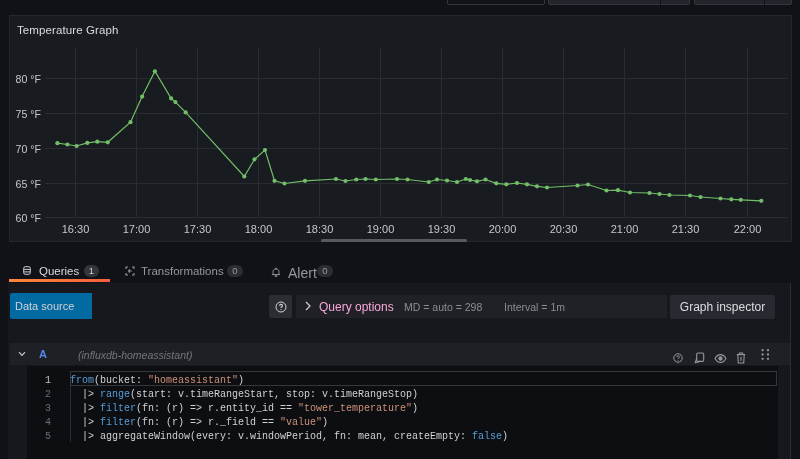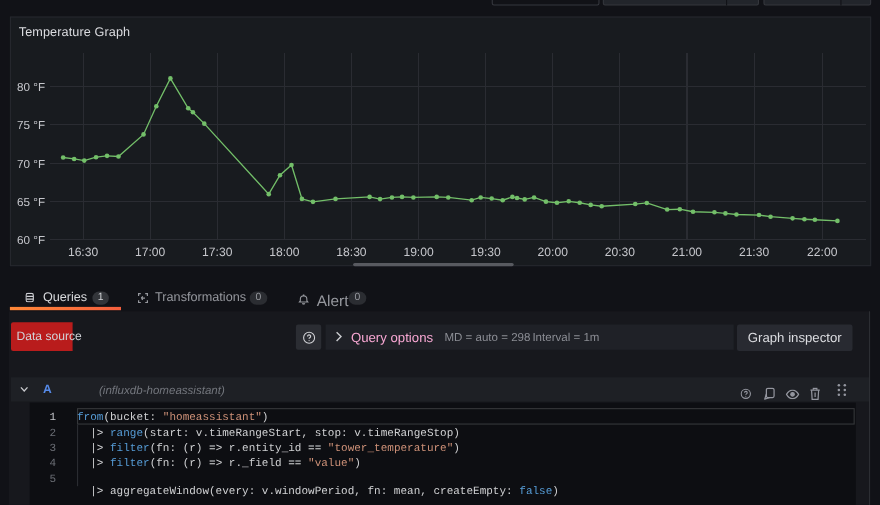--- a/index.html
+++ b/index.html
@@ -142,44 +142,44 @@
   <svg class="abs" style="left:271px;top:265.5px;" width="10" height="11" viewBox="0 0 10 11" fill="none" stroke="#96989e" stroke-width="1">
     <path d="M2 7.6 C2 5.2 1.9 3 5 3 C8.1 3 8 5.2 8 7.6 L8.8 8.6 H1.2 Z"></path>
       <path d="M4 9.6 a1 1 0 0 0 2 0" fill="#96989e"></path>
       <line x1="5" y1="3" x2="5" y2="1.8" stroke-width="1.4"></line>
   </svg>
   <div class="abs" style="left:288px;top:265px;font-size:14px;color:#96989e;">Alert</div>
   <div class="abs" style="left:317px;top:265px;width:16px;height:11.5px;border-radius:6px;background:#2b2d32;color:#96989e;font-size:9.5px;text-align:center;line-height:11.5px;">0</div>
 
   <div class="abs" style="left:8px;top:283px;width:783px;height:176px;background:#17181d;border-right:1.5px solid #2c2e33;box-sizing:border-box;"></div>
 
-  <div class="abs" style="left:10px;top:293px;width:56px;height:26px;background:#b91c1c;border-radius:2px 0 0 2px;color:#d0d1d6;font-size:11px;line-height:26px;padding-left:5px;box-sizing:border-box;white-space:nowrap;">Data source</div>
+  <div class="abs" style="left:10px;top:293px;width:82px;height:26px;background:#0369a1;border-radius:2px 0 0 2px;color:#d0d1d6;font-size:11px;line-height:26px;padding-left:5px;box-sizing:border-box;white-space:nowrap;">Data source</div>
   <div class="abs" style="left:268.5px;top:295px;width:23.5px;height:23px;background:#2b2d33;border-radius:2px;">
     <svg class="abs" style="left:6px;top:5.5px;" width="12" height="12" viewBox="0 0 12 12" fill="none" stroke="#d0d1d5" stroke-width="1">
       <circle cx="6" cy="6" r="5"></circle>
       <path d="M4.6 4.8 a1.4 1.4 0 1 1 1.9 1.3 c-0.4 0.2-0.5 0.4-0.5 0.8" stroke-width="1.1"></path>
       <circle cx="6" cy="8.6" r="0.55" fill="#d0d1d5" stroke="none"></circle>
     </svg>
   </div>
   <div class="abs" style="left:296px;top:295px;width:371px;height:23px;background:#1f2127;">
     <svg class="abs" style="left:9px;top:6px;" width="6" height="10" viewBox="0 0 6 10" fill="none" stroke="#c8c9cd" stroke-width="1.3">
         <path d="M1 1 L5 5 L1 9"></path>
       </svg>
     <div class="abs" style="left:23px;top:4.5px;font-size:12px;font-weight:400;color:#f9a8d4;">Query options</div>
     <div class="abs" style="left:108px;top:6px;font-size:10.5px;color:#8b8d94;">MD = auto = 298</div>
-    <div class="abs" style="left:188px;top:6px;font-size:10.5px;color:#8b8d94;">Interval = 1m</div>
+    <div class="abs" style="left:208px;top:6px;font-size:10.5px;color:#8b8d94;">Interval = 1m</div>
   </div>
   <div class="abs" style="left:670px;top:295px;width:105px;height:24px;background:#282a31;border-radius:2px;color:#dcdde1;font-size:12px;font-weight:500;text-align:center;line-height:24px;">Graph inspector</div>
 
   <div class="abs" style="left:10px;top:343px;width:780px;height:22px;background:#1e2025;">
     <svg class="abs" style="left:7.5px;top:8px;" width="8" height="6" viewBox="0 0 8 6" fill="none" stroke="#c8c9cd" stroke-width="1.2">
         <path d="M1 1.2 L4 4.4 L7 1.2"></path>
       </svg>
     <div class="abs" style="left:29px;top:5px;font-size:11px;font-weight:bold;color:#568ae8;">A</div>
-    <div class="abs" style="left:68px;top:6px;font-size:10.5px;font-style:italic;color:#73767d;margin-left:12px;">(influxdb-homeassistant)</div>
+    <div class="abs" style="left:68px;top:6px;font-size:10.5px;font-style:italic;color:#73767d;">(influxdb-homeassistant)</div>
     <svg class="abs" style="left:663.3px;top:10px;" width="10" height="10" viewBox="0 0 10 10" fill="none" stroke="#9597a0" stroke-width="1">
         <circle cx="5" cy="5" r="4.2"></circle>
         <path d="M3.9 4 a1.2 1.2 0 1 1 1.6 1.1 c-0.35 0.15-0.45 0.35-0.45 0.65" stroke-width="1"></path>
         <circle cx="5" cy="7.2" r="0.5" fill="#9597a0" stroke="none"></circle>
       </svg>
     <svg class="abs" style="left:684.2px;top:9px;" width="11" height="12" viewBox="0 0 11 12" fill="none" stroke="#9597a0" stroke-width="1.1" stroke-linejoin="round">
         <rect x="2.7" y="1" width="7" height="8.4" rx="1.4"></rect>
         <path d="M2.7 6.2 L1.2 10.8 L6 9.4"></path>
       </svg>
     <svg class="abs" style="left:704.2px;top:10.5px;" width="13" height="9" viewBox="0 0 13 9" fill="none" stroke="#9597a0" stroke-width="1.1">
@@ -207,16 +207,16 @@
     <div class="abs" style="left:42.5px;top:20px;width:1px;height:56px;background:#2a2c31;"></div>
     <div class="abs" style="left:0px;top:7.9px;width:24px;text-align:right;line-height:13.9px;color:#c2c3c8;">1</div>
     <div class="abs" style="left:0px;top:21.8px;width:24px;text-align:right;line-height:13.9px;color:#6b6e75;">2</div>
     <div class="abs" style="left:0px;top:35.7px;width:24px;text-align:right;line-height:13.9px;color:#6b6e75;">3</div>
     <div class="abs" style="left:0px;top:49.6px;width:24px;text-align:right;line-height:13.9px;color:#6b6e75;">4</div>
     <div class="abs" style="left:0px;top:63.5px;width:24px;text-align:right;line-height:13.9px;color:#6b6e75;">5</div>
     <div class="abs" style="left:43px;top:7.9px;line-height:13.9px;white-space:pre;color:#d0d1d3;"><span style="color:#569cd6">from</span>(bucket: <span style="color:#ce9178">"homeassistant"</span>)</div>
     <div class="abs" style="left:43px;top:21.8px;line-height:13.9px;white-space:pre;color:#d0d1d3;text-align:right;">  |&gt; <span style="color:#569cd6">range</span>(start: v.timeRangeStart, stop: v.timeRangeStop)</div>
     <div class="abs" style="left:43px;top:49.6px;line-height:13.9px;white-space:pre;color:#d0d1d3;">  |&gt; <span style="color:#569cd6">filter</span>(fn: (r) =&gt; r._field == <span style="color:#ce9178">"value"</span>)</div>
     <div class="abs" style="left:43px;top:35.7px;line-height:13.9px;white-space:pre;color:#d0d1d3;">  |&gt; <span style="color:#569cd6">filter</span>(fn: (r) =&gt; r.entity_id == <span style="color:#ce9178">"tower_temperature"</span>)</div>
-    <div class="abs" style="left:43px;top:63.5px;line-height:13.9px;white-space:pre;color:#d0d1d3;margin-top:11px;">  |&gt; aggregateWindow(every: v.windowPeriod, fn: mean, createEmpty: <span style="color:#569cd6">false</span>)</div>
+    <div class="abs" style="left:43px;top:63.5px;line-height:13.9px;white-space:pre;color:#d0d1d3;">  |&gt; aggregateWindow(every: v.windowPeriod, fn: mean, createEmpty: <span style="color:#569cd6">false</span>)</div>
   </div>
 
 </div>
 
 </body></html>

